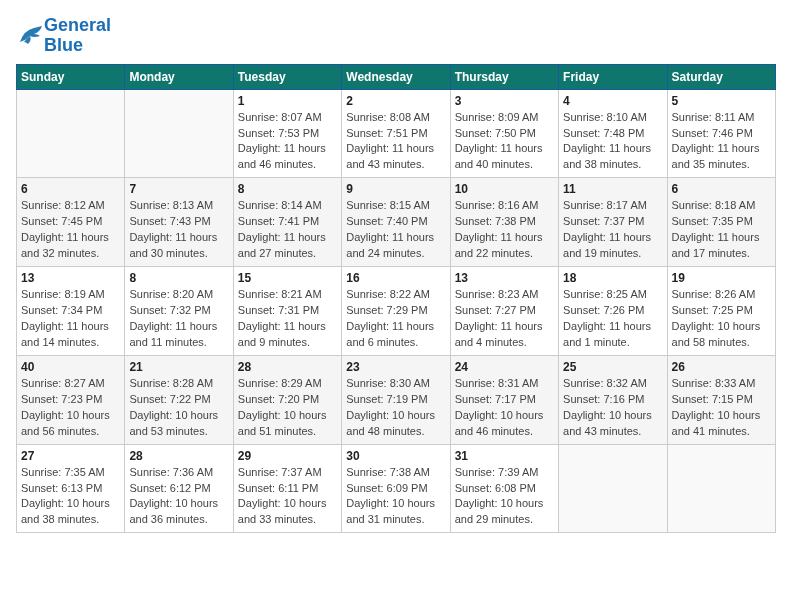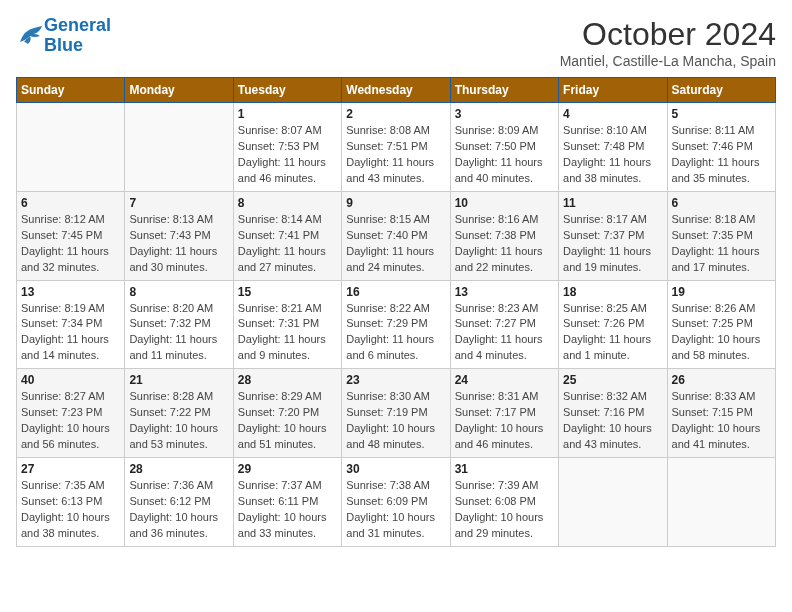--- a/index.html
+++ b/index.html
@@ -44,21 +44,21 @@
     .location {
       font-size: 14px;
       color: #555;
     }
     table {
       width: 100%;
       border-collapse: collapse;
       font-size: 10.5px;
     }
     thead tr th {
-      background: #a16207;
+      background: #0f766e;
       color: #fff;
       padding: 5px 4px;
       text-align: left;
       font-size: 12px;
       font-weight: bold;
       border: 1px solid #1a5a9a;
     }
     tbody tr td {
       border: 1px solid #ccc;
       vertical-align: top;
@@ -92,24 +92,20 @@
   <div class="logo">
     <svg class="logo-bird" viewBox="0 0 28 24" xmlns="http://www.w3.org/2000/svg">
       <path d="M4 18 Q8 6 18 4 Q22 3 26 2 Q24 8 18 10 Q22 10 24 12 Q18 14 14 12 Q10 16 4 18Z" fill="#2a7ab5"></path>
       <path d="M14 12 Q16 16 12 20 Q10 18 8 18 Q10 15 14 12Z" fill="#2a7ab5"></path>
     </svg>
     <div class="logo-text">
       <div><span>General</span></div>
       <div><span>Blue</span></div>
     </div>
   </div>
-  <div class="title-block">
-    <div class="month-title">October 2024</div>
-    <div class="location">Mantiel, Castille-La Mancha, Spain</div>
-  </div>
 </div>
 
 <table>
   <thead>
     <tr>
     <th>Sunday</th>
         <th>Monday</th>
         <th>Tuesday</th>
         <th>Wednesday</th>
         <th>Thursday</th>

